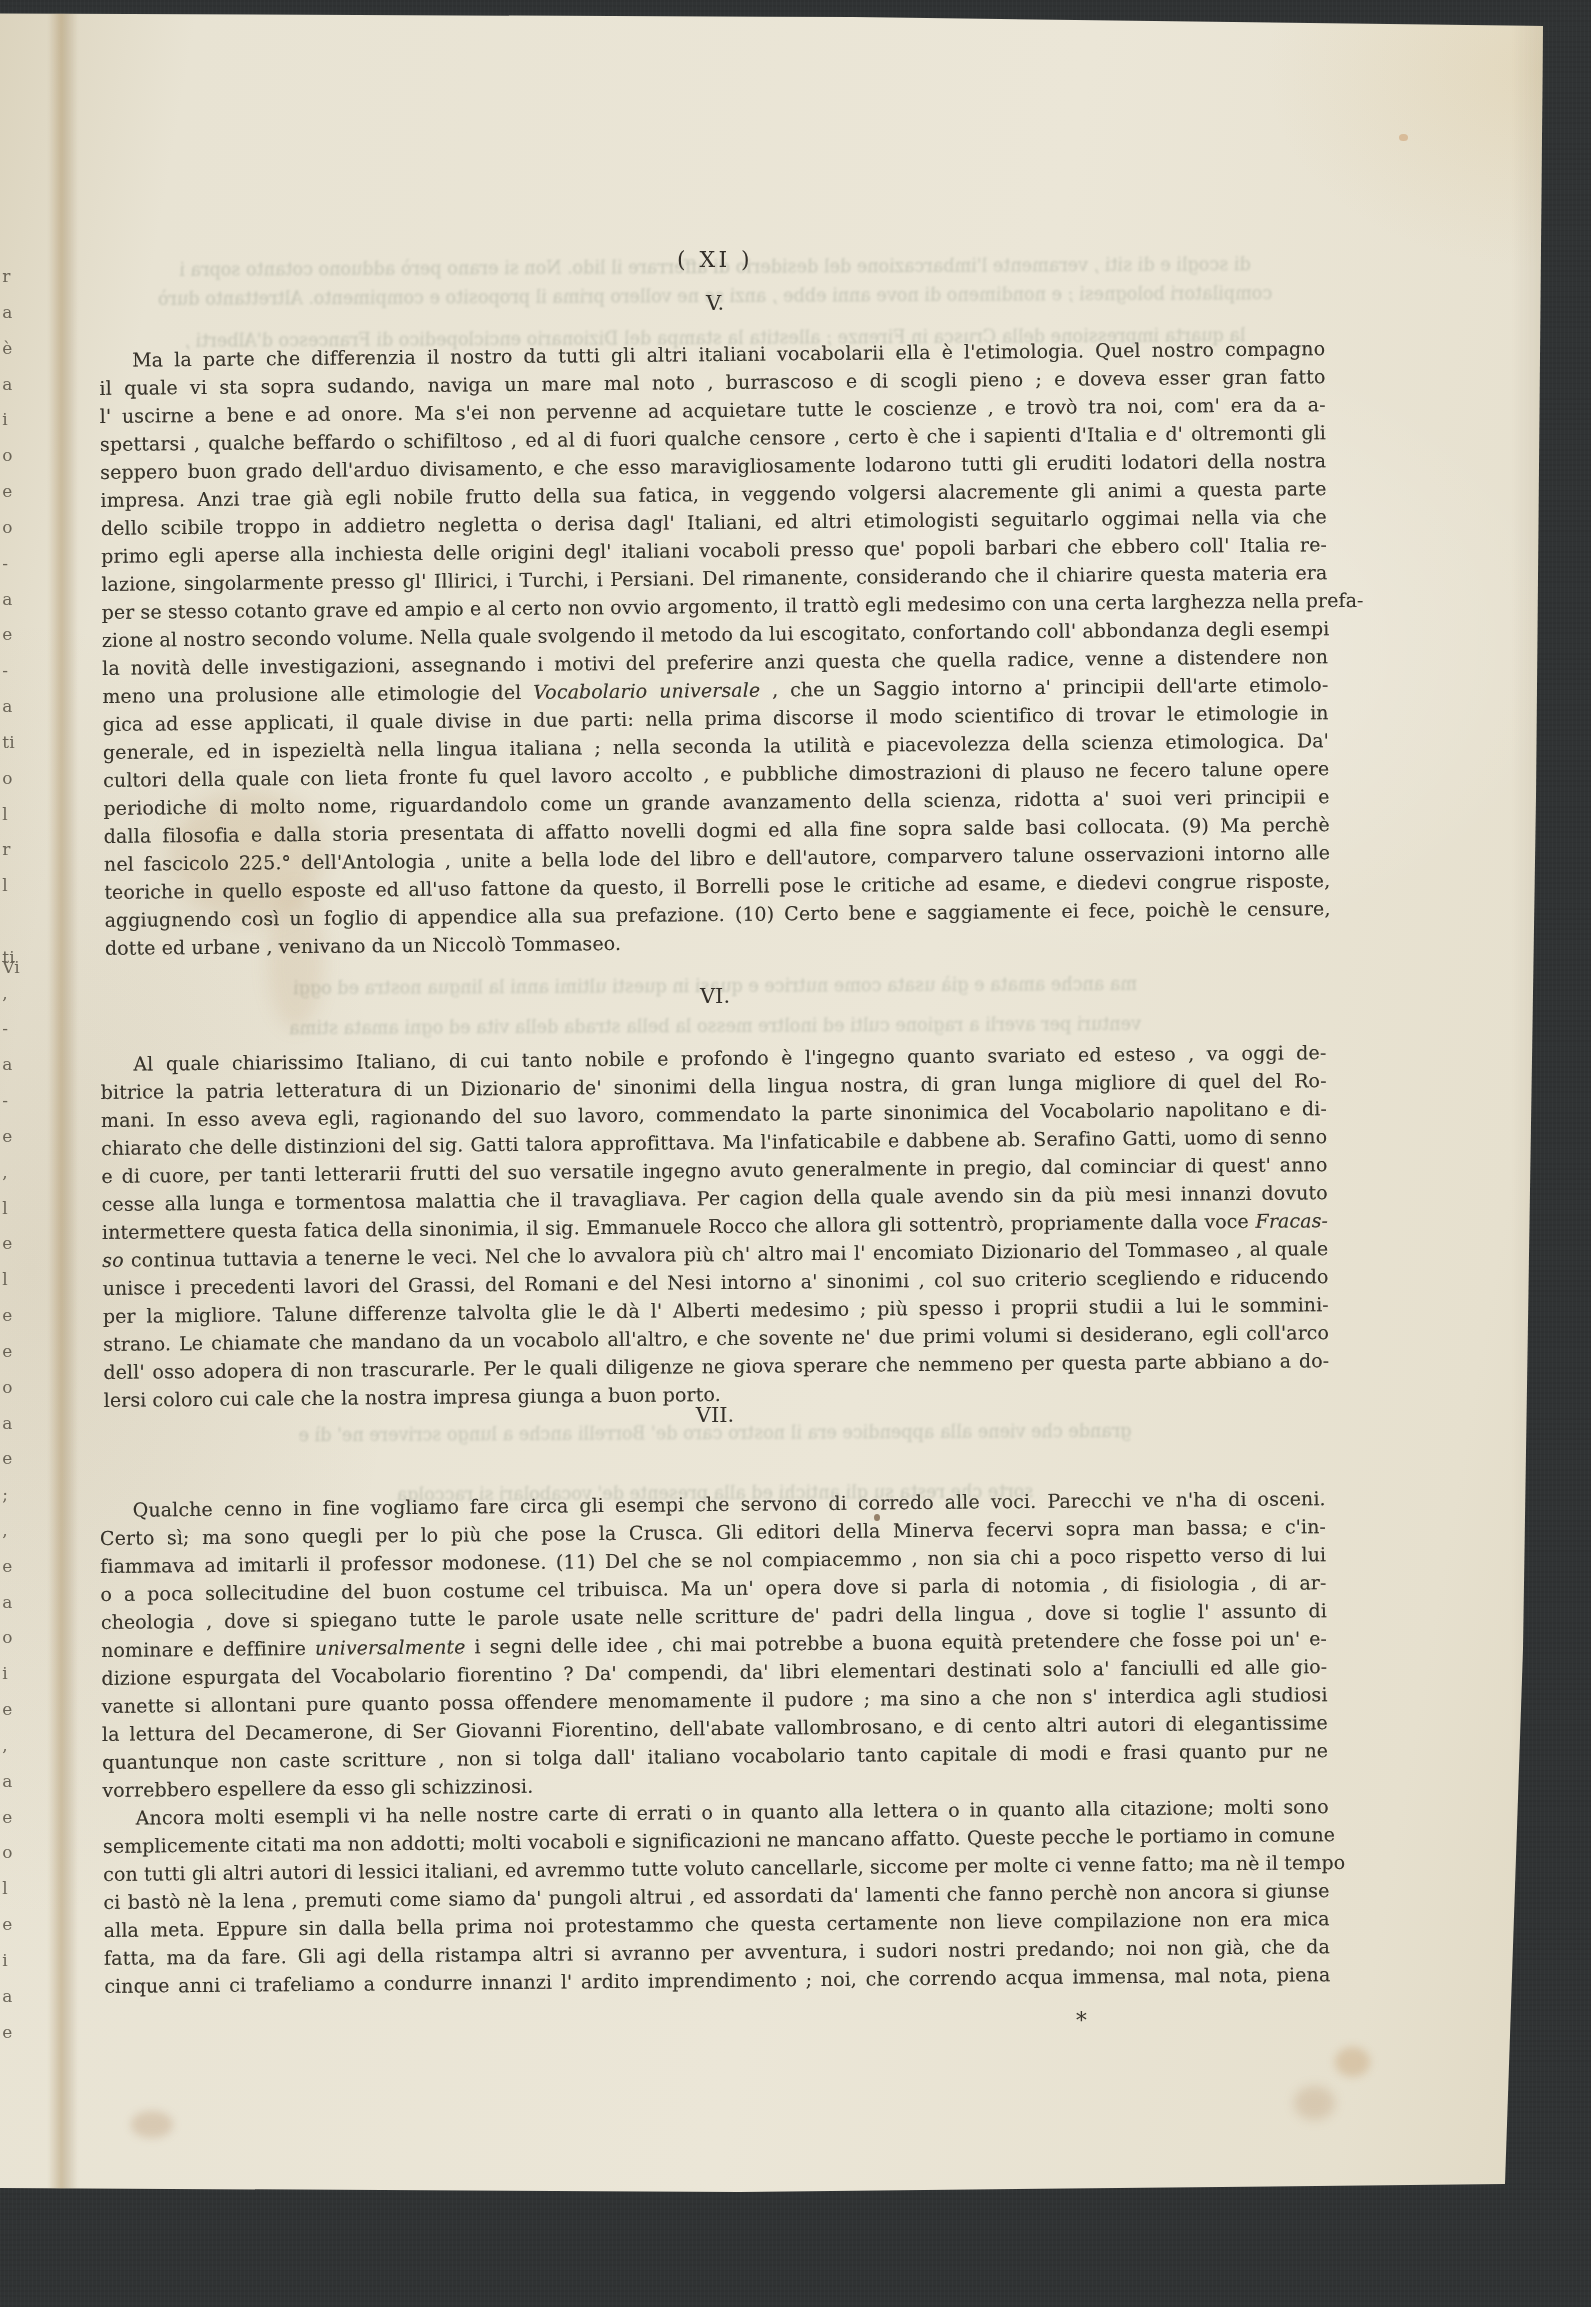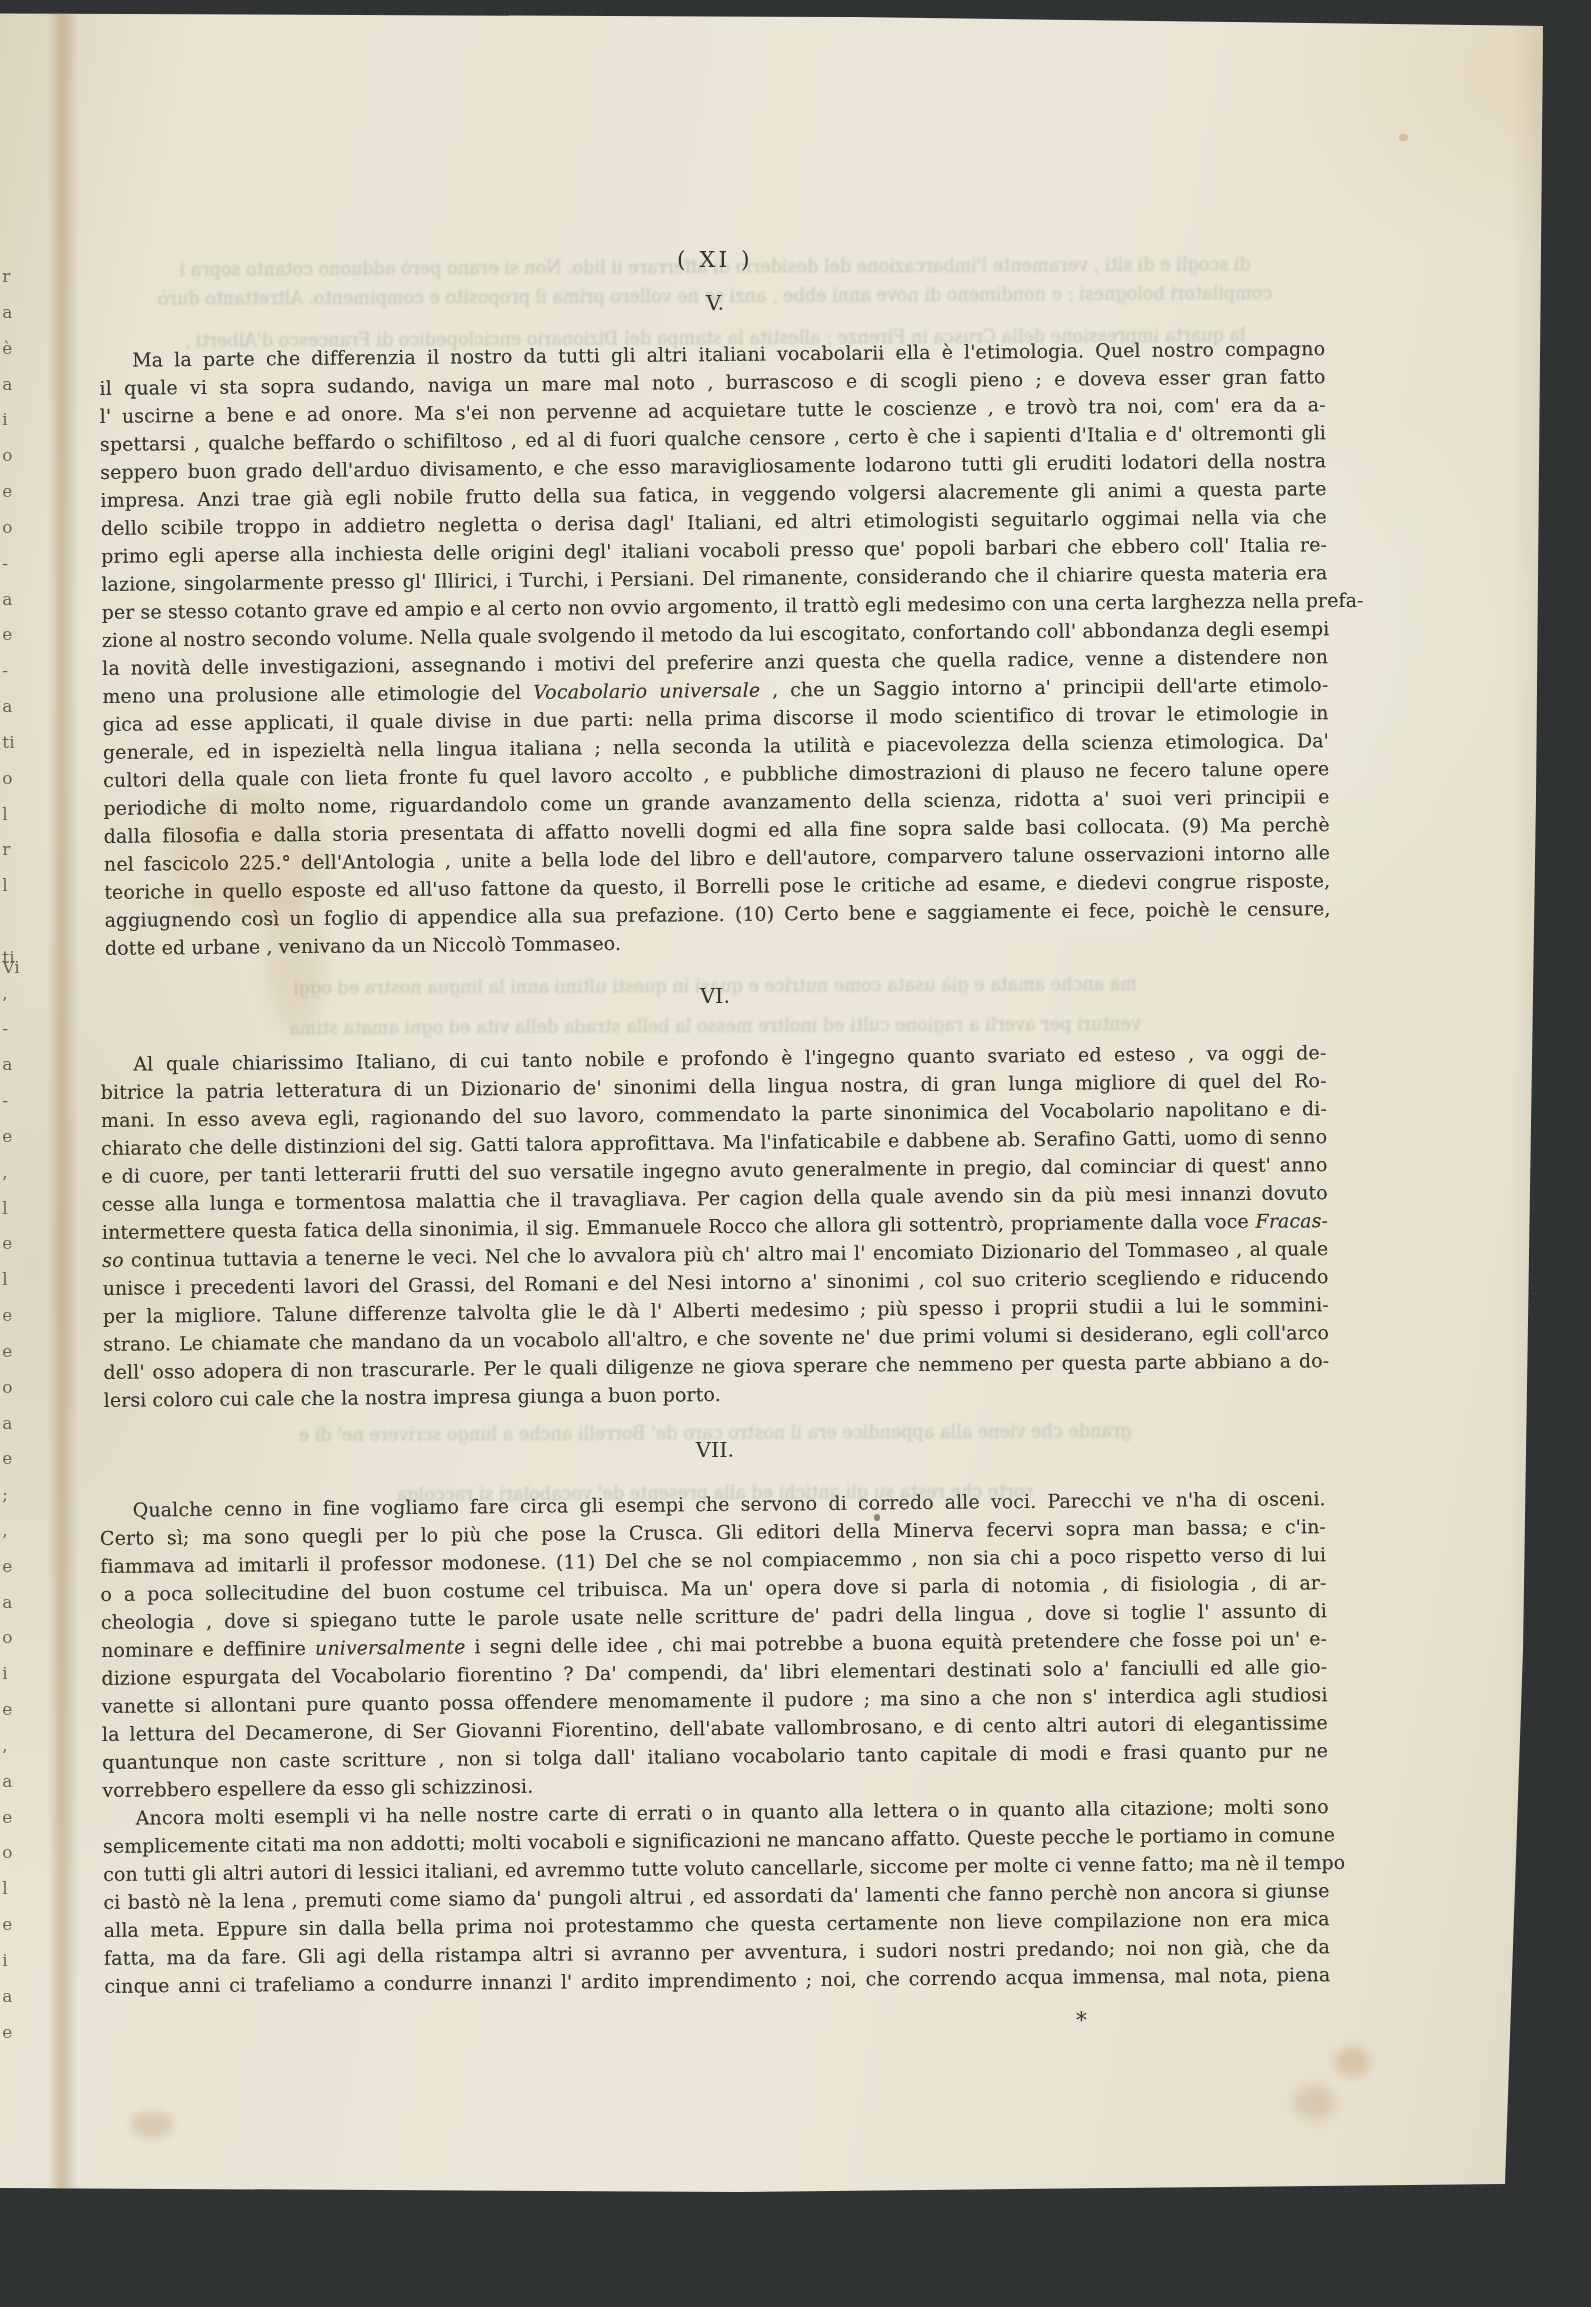--- a/index.html
+++ b/index.html
@@ -24,21 +24,21 @@
   .glyphcol{position:absolute;left:2.3px;top:0;width:23px;height:100%;color:#4d473b;
             font-size:17px;opacity:.8;}
   .glyphcol span{position:absolute;left:0;}
   .ghost{position:absolute;left:102px;width:1226px;color:#6e7a6c;
          font-size:17.6px;transform:scaleX(-1) rotate(.3deg);filter:blur(1.1px);opacity:.30;
          white-space:nowrap;overflow:hidden;text-align:center;}
   .pagenum{position:absolute;left:102px;width:1226px;top:226px;text-align:center;
            font-size:22px;letter-spacing:3.4px;color:#34302a;margin-top:21px;}
   .shead{position:absolute;left:102px;width:1226px;text-align:center;
          font-size:21px;color:#34302a;}
-  #h0{top:291px}#h1{top:984px}#h2{top:1438px}
+  #h0{top:291px}#h1{top:984px}#h2{top:1403px}
   .sbody{position:absolute;left:102px;width:1226px;color:#37332b;
          font-size:19px;letter-spacing:0.1px;
          transform:rotate(-.55deg);transform-origin:50% 50%;
          text-shadow:0 0 0.6px rgba(45,40,28,.45);}
   #b0{top:340px}#b1{top:1044px}#b2{top:1490px}
   .line{height:28px;line-height:28px;text-align:justify;text-align-last:justify;white-space:nowrap;}
   .line.indent{padding-left:33px;}
   .line.pend{text-align-last:left;}
   .line em{font-style:italic;font-weight:normal;}
   .mark{position:absolute;left:1076px;top:2008px;font-size:21.6px;color:#3a362e;}

